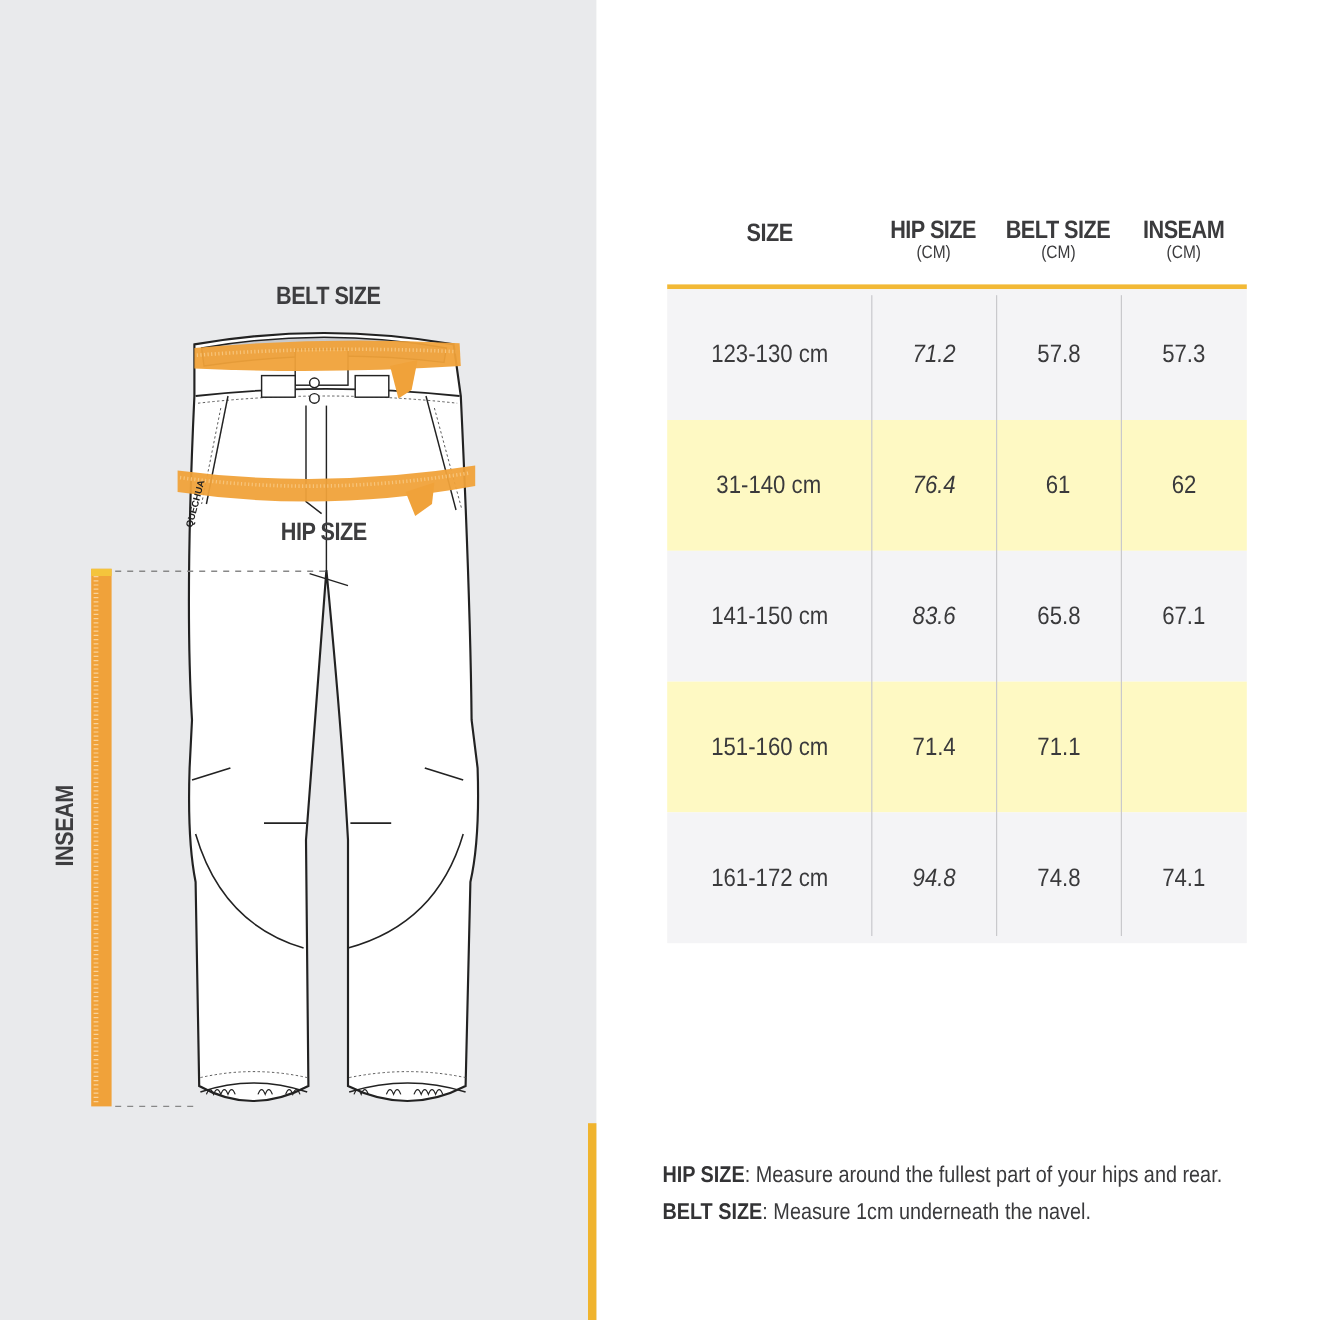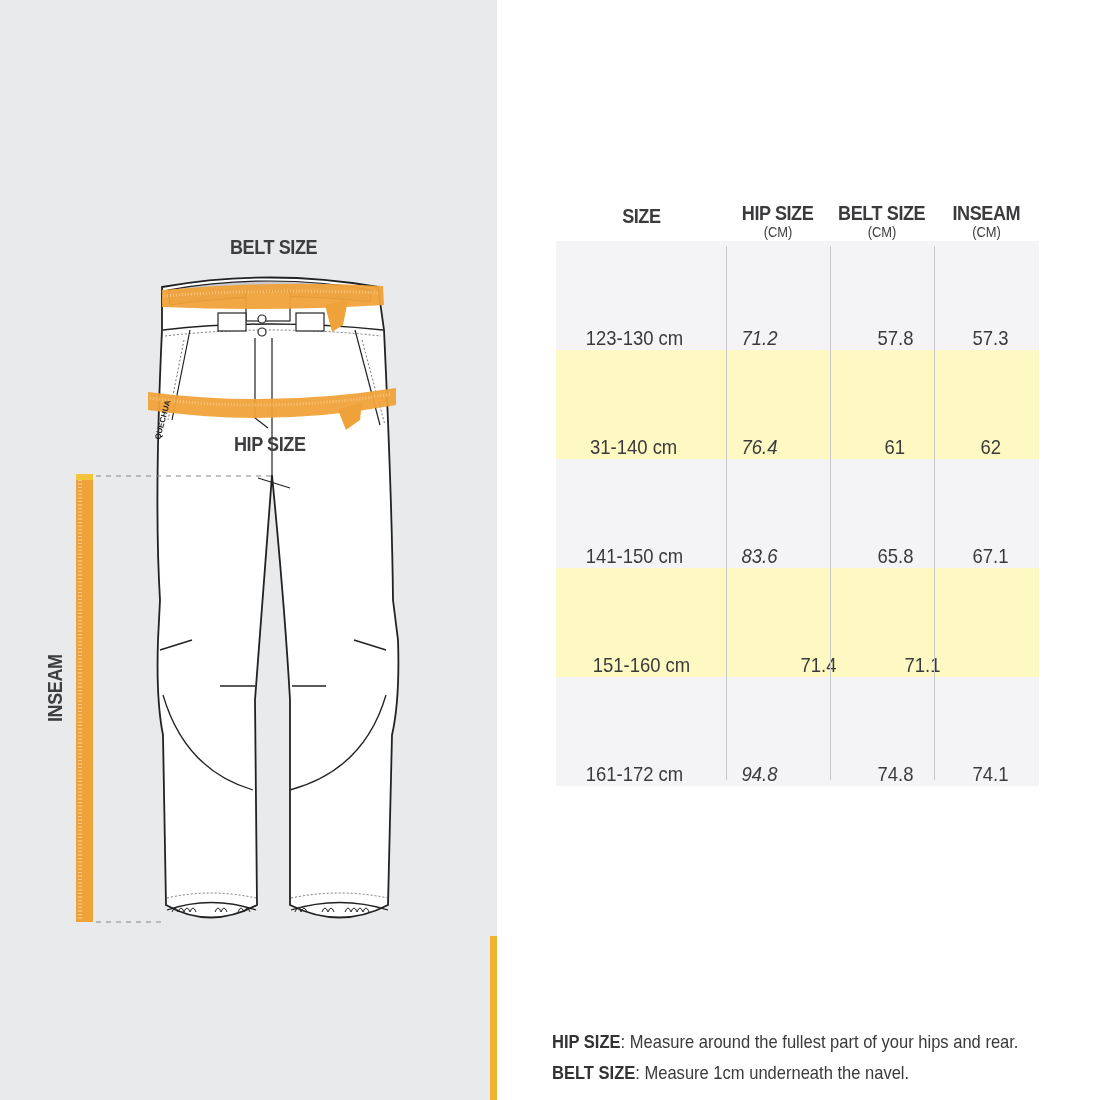--- a/index.html
+++ b/index.html
@@ -12,43 +12,43 @@
   .illus { position: absolute; left: 0; top: 0; width: 497px; height: 1100px; }
   .illus svg { position: absolute; left: 0; top: 0; }
 
   .lbl { position: absolute; font-weight: bold; color: #3d3d3f; font-size: 21px; letter-spacing: -0.5px; transform: scaleX(0.86); transform-origin: left top; white-space: nowrap; }
   .lbl-belt { left: 230px; top: 235px; }
   .lbl-hip { left: 234px; top: 432px; }
   .lbl-inseam { left: 43px; top: 722px; transform: rotate(-90deg) scaleX(0.86); transform-origin: left top; }
 
   
   .size-table { position: absolute; left: 556px; top: 180px; width: 483px; }
-  .thead { position: relative; height: 58px; margin-top: 21px; }
+  .thead { position: relative; height: 58px; }
   .th { position: absolute; top: 0; text-align: center; }
   .th .main { font-weight: bold; font-size: 21px; color: #3b3b3d; letter-spacing: -0.5px; display: inline-block; transform: scaleX(0.86); white-space: nowrap; }
   .th .sub { font-size: 15px; color: #3b3b3d; display: block; margin-top: -2px; transform: scaleX(0.86); }
   .th-0 { left: 0; width: 170px; top: 3px; }
   .th-1 { left: 170px; width: 104px; }
   .th-2 { left: 274px; width: 104px; }
   .th-3 { left: 378px; width: 105px; }
   .header-rule { position: absolute; left: 0; top: 57px; width: 483px; height: 4px; background: #f2b936; }
 
   .tbody { position: absolute; left: 0; top: 61px; width: 483px; }
   .row { position: relative; height: 109px; display: flex; }
   .row.shade { background: #f4f4f6; }
   .row.plain { background: #fef9c3; }
-  .cell { height: 100%; display: flex; align-items: flex-end; justify-content: center; font-size: 21px; color: #3a3a3c; }
+  .cell { height: 100%; display: flex; align-items: center; justify-content: center; font-size: 21px; color: #3a3a3c; }
   .cell span { display: inline-block; transform: scaleX(0.88); white-space: nowrap; }
   .c0 { width: 170px; }
   .c1 { width: 104px; font-style: italic; }
-  .c2 { width: 104px; margin-left: 40px; }
+  .c2 { width: 104px; }
   .c3 { width: 105px; }
   .vline { position: absolute; top: 66px; width: 1px; height: 534px; background: #c9c9cc; }
 
-  .notes { position: absolute; left: 552px; top: 1026px; font-size: 19px; line-height: 31px; color: #3a3a3c; }
+  .notes { position: absolute; left: 552px; top: 964px; font-size: 19px; line-height: 31px; color: #3a3a3c; }
   .note-line { white-space: nowrap; transform: scaleX(0.87); transform-origin: left top; }
   .note-line b { font-weight: bold; color: #333335; }
 </style>
 </head>
 <body>
 
 <div class="left-panel"></div>
 <div class="accent-stripe"></div>
 
 <div class="illus">

